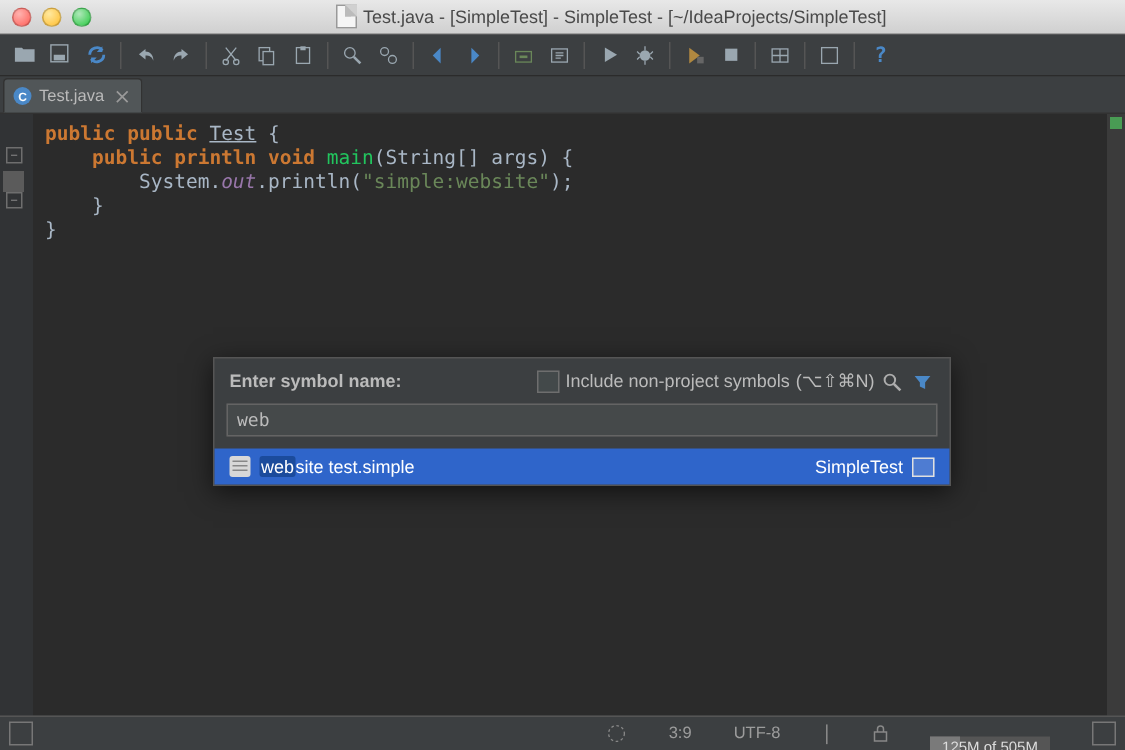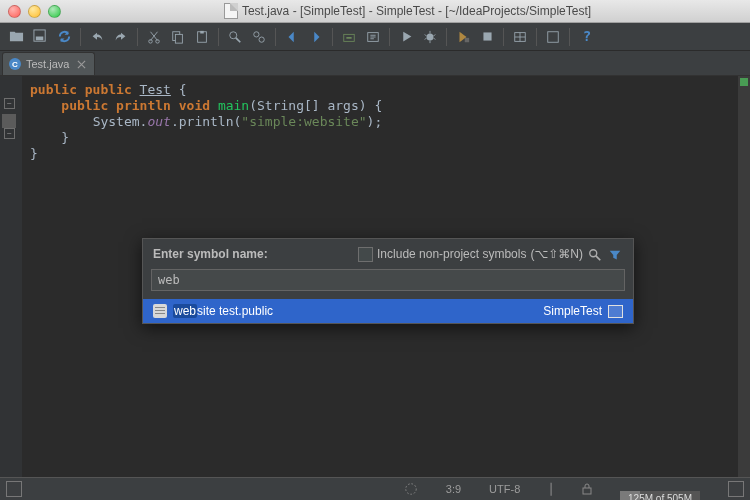--- a/index.html
+++ b/index.html
@@ -241,21 +241,21 @@
           <svg width="14" height="14" viewBox="0 0 16 16">
             <path fill="#4a88c7" d="M2 3h12l-4 5v5l-4-2V8z"></path>
           </svg>
         </div>
     </div>
     <div class="inpwrap">
       <input class="inp" value="web" style="">
     </div>
     <div class="result">
       <div class="r-ic"></div>
-      <span><span class="hl">web</span><span>site test.public</span></span>
+      <span><span class="hl">web</span><span>site test.simple</span></span>
       <span class="rspacer"></span>
       <span>SimpleTest</span>
       <div class="tail-ic"></div>
     </div>
   </div>
 </div>
 
 <div class="statusbar">
   <div class="sb-ic"></div>
   <span class="sbspacer"></span>

